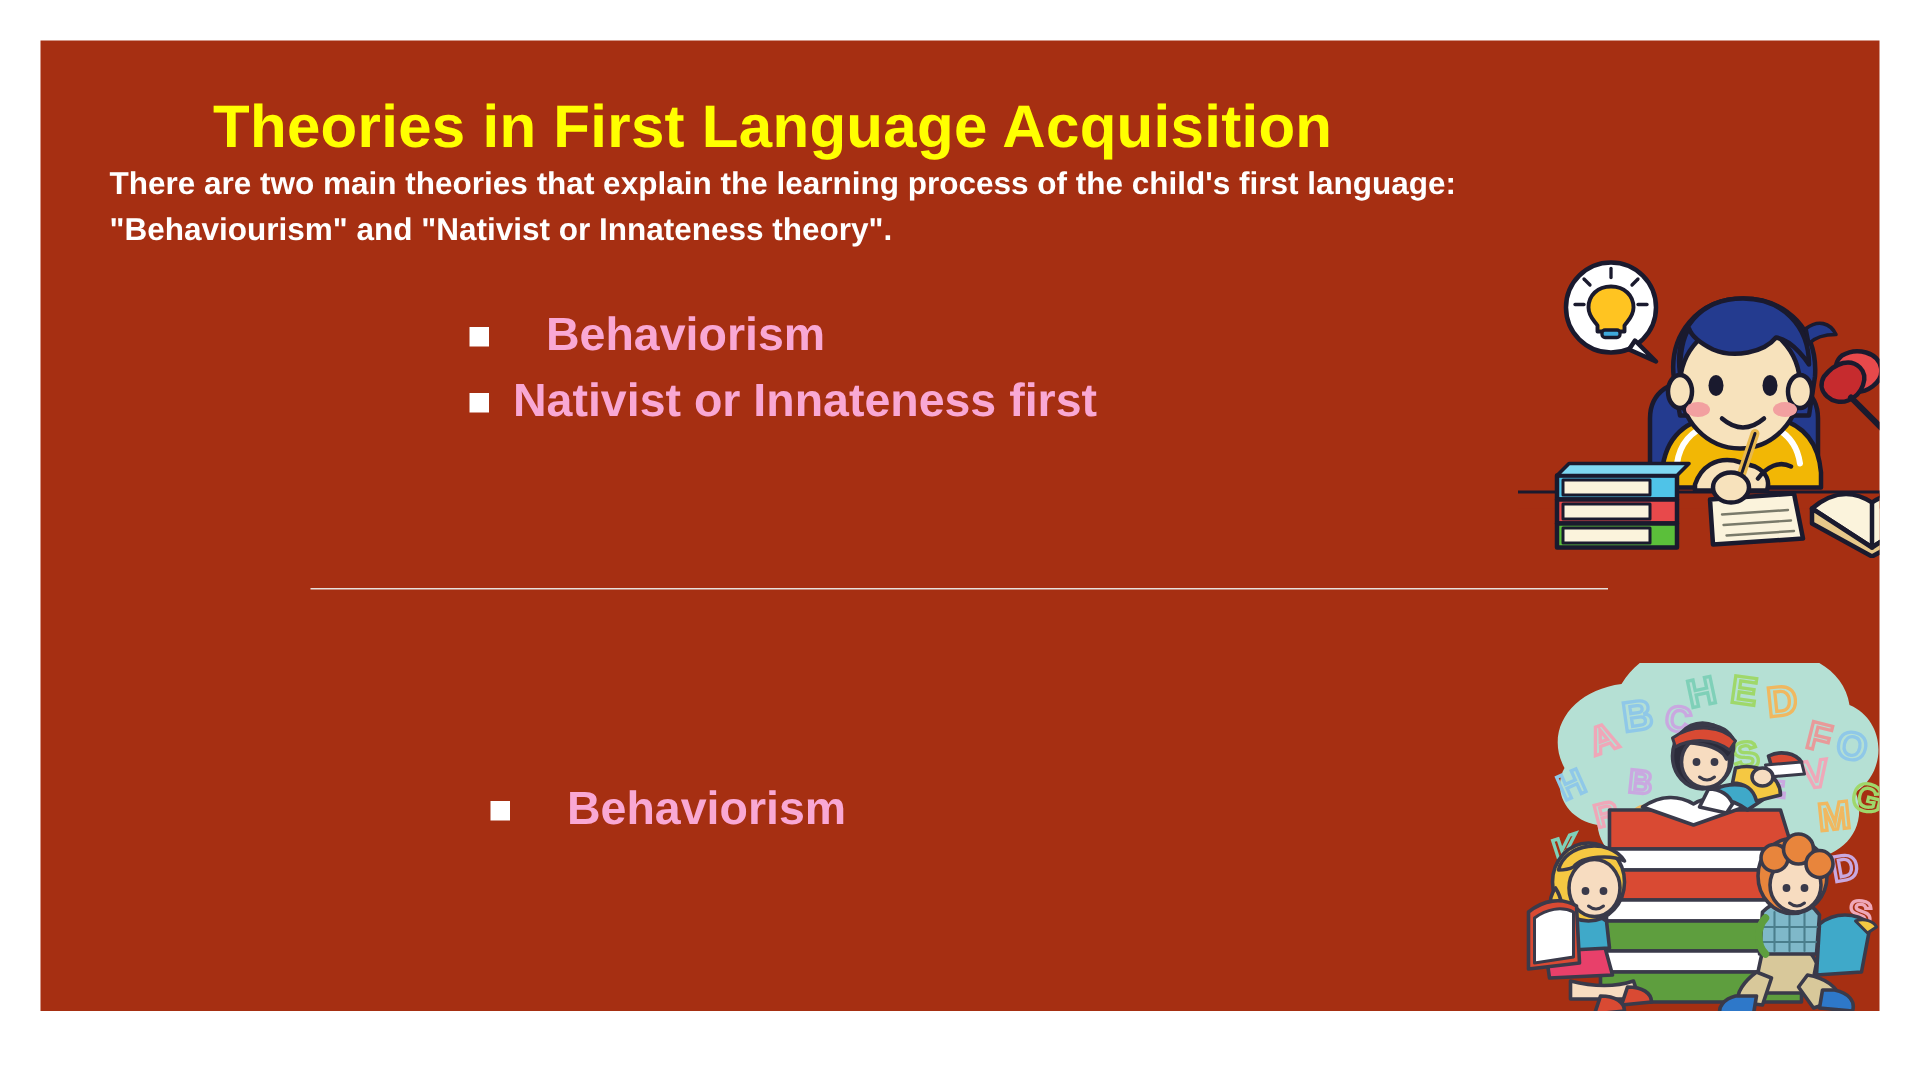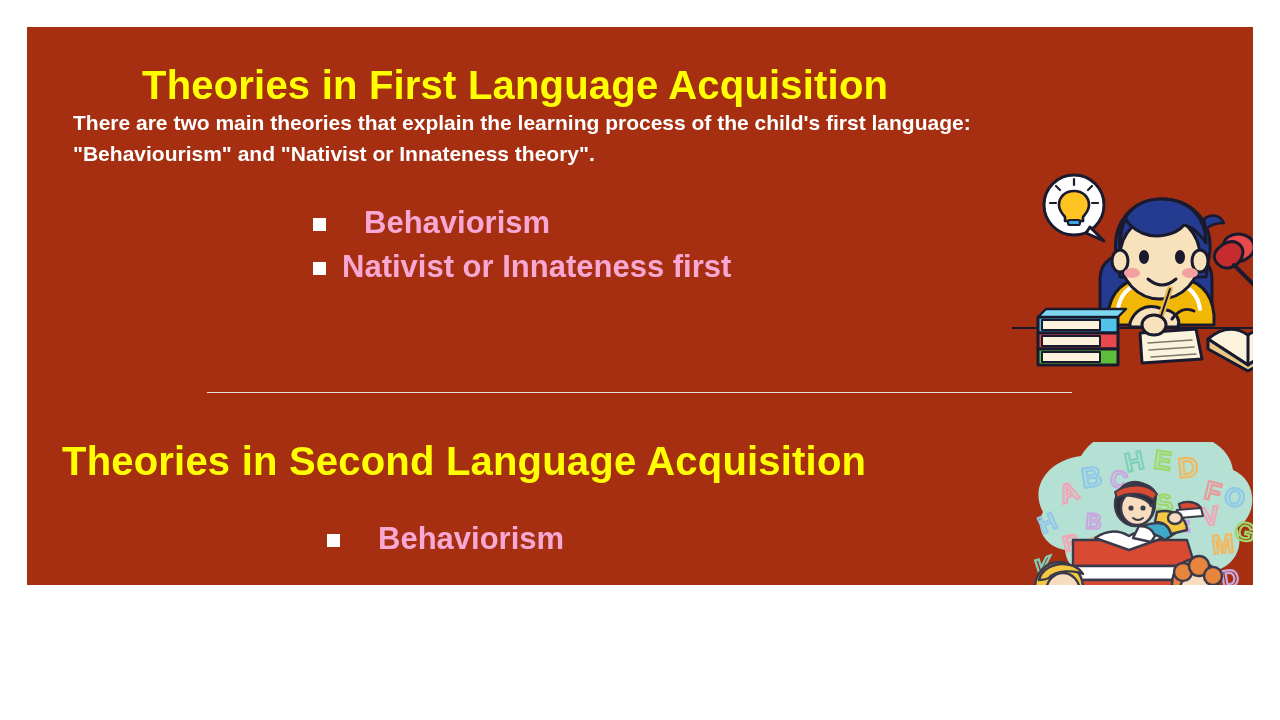--- a/index.html
+++ b/index.html
@@ -11,21 +11,21 @@
     width: 1280px;
     height: 720px;
     overflow: hidden;
     font-family: "Liberation Sans", sans-serif;
   }
   #slide {
     position: absolute;
     left: 27px;
     top: 27px;
     width: 1226px;
-    height: 558px;
+    height: 647px;
     background: #A62F12;
     overflow: hidden;
   }
 
   .title-1 {
     position: absolute;
     left: 115px;
     top: 36px;
     font-size: 40px;
     font-weight: bold;
@@ -133,21 +133,20 @@
       <span class="bullet-text">Behaviorism</span>
     </div>
     <div class="bullet-row">
       <span class="bullet-marker"></span>
       <span class="bullet-text">Nativist or Innateness first</span>
     </div>
   </div>
 
   <div class="divider"></div>
 
-  <div class="title-2">Theories in Second Language Acquisition</div>
 
   <div class="bullet-list-2">
     <div class="bullet-row extra-indent">
       <span class="bullet-marker"></span>
       <span class="bullet-text">Behaviorism</span>
     </div>
   </div>
 
   <div class="illus-boy">
     <svg viewBox="0 0 245 215" xmlns="http://www.w3.org/2000/svg">

